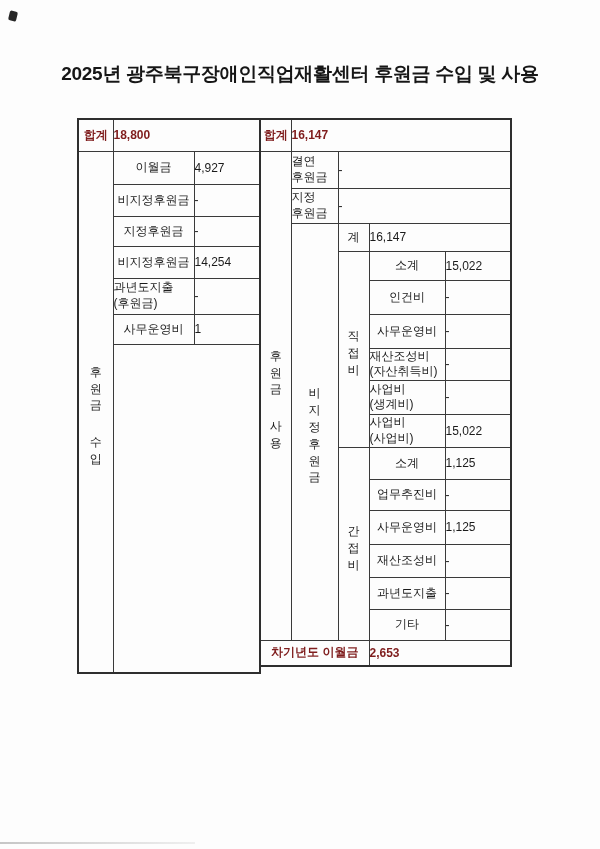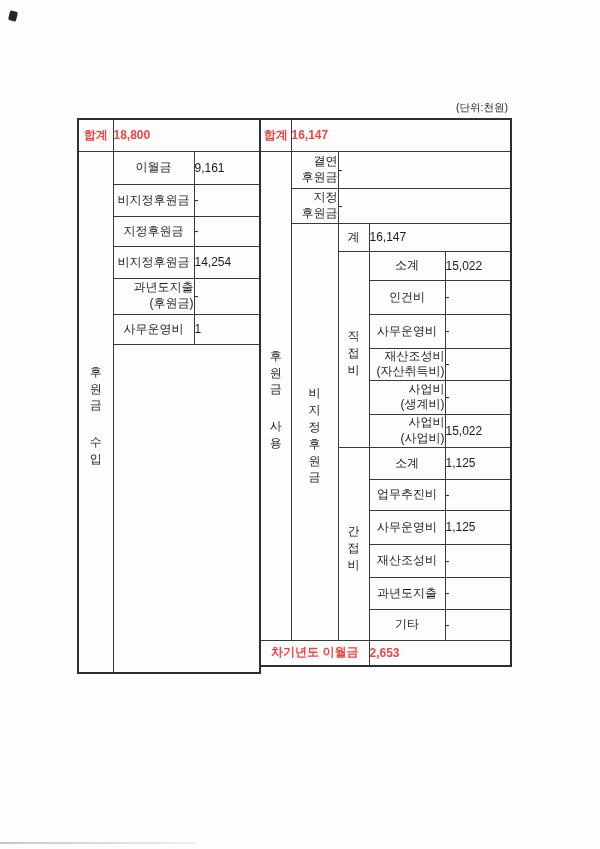--- a/index.html
+++ b/index.html
@@ -39,62 +39,62 @@
   table.t.right{margin-left:-2px;}
   table.t td{
     border:1px solid #3a3a3a;
     font-size:12px;
     padding:0;
     vertical-align:middle;
     overflow:hidden;
   }
   td.c{text-align:center;}
   td.v{text-align:left;padding-right:8px;}
-  td.b{font-weight:700;font-size:12.5px;color:#ef4444;}
-  td.pre{white-space:pre-line;line-height:1.3;text-align:right;}
+  td.b{font-weight:700;font-size:12.5px;color:#7f1d1d;}
+  td.pre{white-space:pre-line;line-height:1.3;text-align:left;}
   td.vertcell{text-align:center;}
   .vlabel{
     display:inline-block;
     writing-mode:vertical-rl;
     text-orientation:upright;
     letter-spacing:5px;
     line-height:1;
     font-size:12px;
     color:#1b1b1b;
   }
 </style>
 </head>
 <body>
 
 <div class="page">
 
   <div class="artifact-top"></div>
   <div class="artifact-bottom"></div>
 
-  <div class="unit-note">(단위:천원)</div>
+  <h1 class="title">2025년 광주북구장애인직업재활센터 후원금 수입 및 사용</h1>
 
   <div class="tables">
 
     <table class="t left">
       <colgroup>
           <col style="width:35px">
           <col style="width:81px">
           <col style="width:66px">
         </colgroup>
       <tbody>
         <tr style="height:32px">
           <td class="c b">합계</td>
           <td class="v b" colspan="2">18,800</td>
         </tr>
         <tr style="height:33px">
           <td class="vertcell" rowspan="7">
             <span class="vlabel">후원금 수입</span>
           </td>
           <td class="c">이월금</td>
-          <td class="v">9,161</td>
+          <td class="v">4,927</td>
         </tr>
         <tr style="height:32px">
           <td class="c">비지정후원금</td>
           <td class="v">-</td>
         </tr>
         <tr style="height:30px">
           <td class="c">지정후원금</td>
           <td class="v">-</td>
         </tr>
         <tr style="height:32px">

